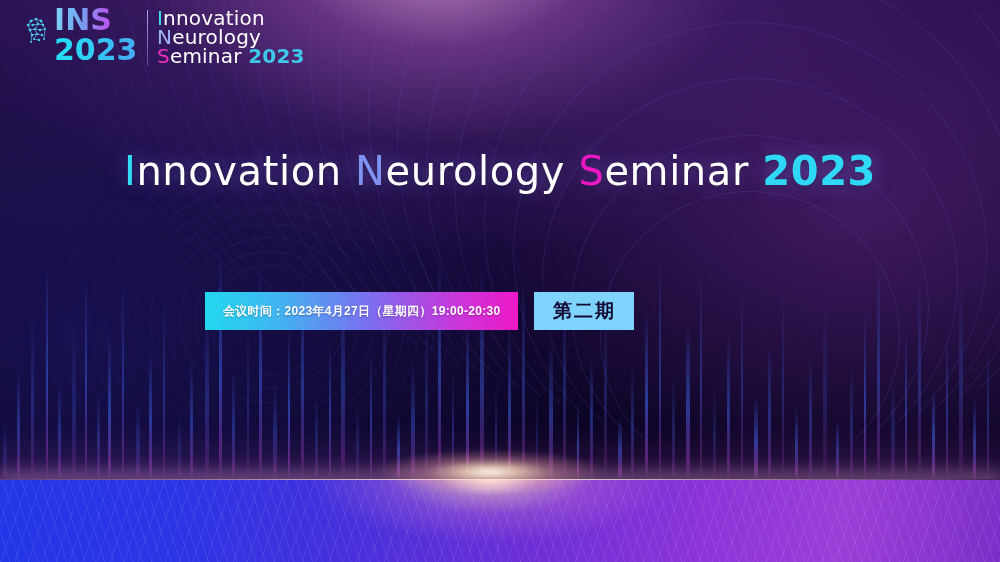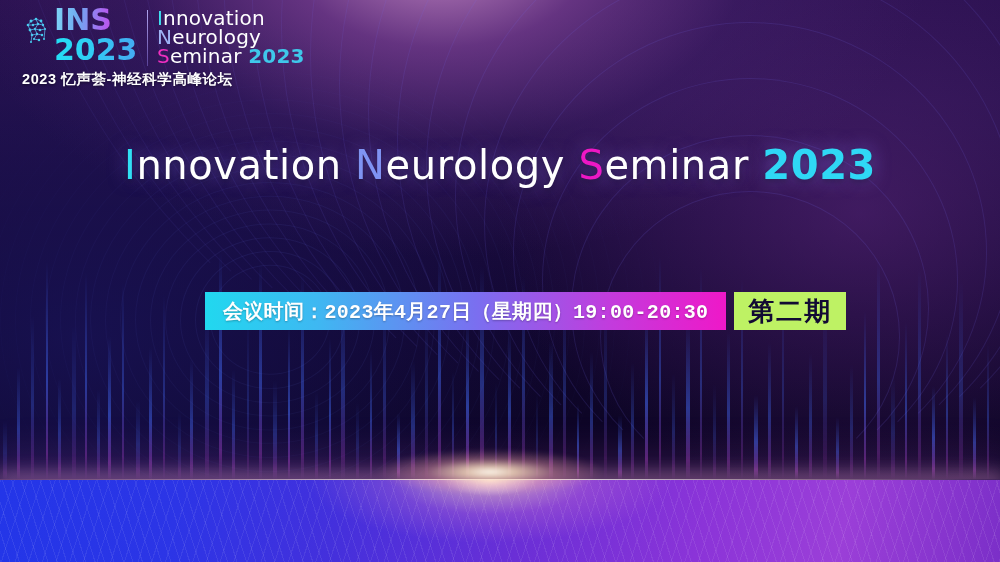--- a/index.html
+++ b/index.html
@@ -119,21 +119,21 @@
   .logo-en .c-pink{ color:#ef2fc0; }
   .logo-en .yr{ color:#3fc8ea; font-weight:600; }
   .logo-cn{
     margin-top:4px; font-size:14.5px; font-weight:bold; color:#ffffff;
     letter-spacing:.6px; white-space:nowrap;
     text-shadow:0 1px 3px rgba(0,0,0,.5);
   }
 
   
   .title-en{
-    position:absolute; left:0; right:0; top:142px; text-align:center;
+    position:absolute; left:0; right:0; top:148px; text-align:center;
     font-size:40px; font-weight:400; letter-spacing:.6px; color:#ffffff;
     font-family:"DejaVu Sans", sans-serif;
     text-shadow:0 0 18px rgba(150,120,255,.55), 0 2px 6px rgba(0,0,0,.45);
     white-space:nowrap;
   }
   .title-en .i{ color:#2fe3f5; }
   .title-en .n{ color:#7f94f2; }
   .title-en .s{ color:#ef17c4; }
   .title-en .y{ color:#2fd8f5; font-weight:bold; }
 
@@ -153,29 +153,29 @@
     text-shadow:0 0 20px rgba(140,110,255,.5), 0 3px 7px rgba(0,0,0,.5);
   }
 
   
   .infobar{
     position:absolute; left:205px; top:292px; display:flex; align-items:stretch; height:38px;
   }
   .infobar-main{
     display:flex; align-items:center; justify-content:center; padding:0 18px;
     background:linear-gradient(90deg,#21d8ef 0%, #3fb7f2 22%, #7a6ff0 52%, #c33bdd 78%, #ef18c8 100%);
-    color:#ffffff; font-size:20px; font-weight:bold; letter-spacing:.3px;
+    color:#ffffff; font-size:12px; font-weight:bold; letter-spacing:.3px;
     white-space:nowrap;
-    font-family:Liberation Mono, monospace;
+    font-family:Liberation Sans, sans-serif;
     text-shadow:0 1px 2px rgba(0,0,0,.28);
   }
   .infobar-badge{
-    margin-left:8px; display:flex; align-items:center; justify-content:center;
+    margin-left:16px; display:flex; align-items:center; justify-content:center;
     min-width:100px; padding:0 14px;
-    background:#bef264; color:#120a33; font-size:26px; font-weight:bold;
+    background:#7dd3fc; color:#120a33; font-size:19px; font-weight:bold;
     letter-spacing:2px; white-space:nowrap;
     font-family:"DejaVu Sans", sans-serif;
   }
 
   
   .slogan{
     position:absolute; left:0; right:0; top:406px; text-align:center;
     font-size:66px; font-weight:bold; color:#ffffff; white-space:nowrap;
     font-family:"DejaVu Sans", sans-serif;
     font-style:italic;
@@ -375,21 +375,20 @@
 
       <div class="logo-divider"></div>
 
       <div class="logo-en">
         <div><span class="c-cyan">I</span><span>nnovation</span></div>
         <div><span class="c-blue">N</span><span>eurology</span></div>
         <div><span class="c-pink">S</span><span>eminar</span> <span class="yr">2023</span></div>
       </div>
 
     </div>
-    <div class="logo-cn">2023 忆声荟-神经科学高峰论坛</div>
   </div>
 
   <div class="title-en"><span class="i">I</span><span>nnovation </span><span class="n">N</span><span>eurology </span><span class="s">S</span><span>eminar </span><span class="y">2023</span></div>
 
 
   <div class="infobar">
     <div class="infobar-main">会议时间：2023年4月27日（星期四）19:00-20:30</div>
     <div class="infobar-badge">第二期</div>
   </div>
 

